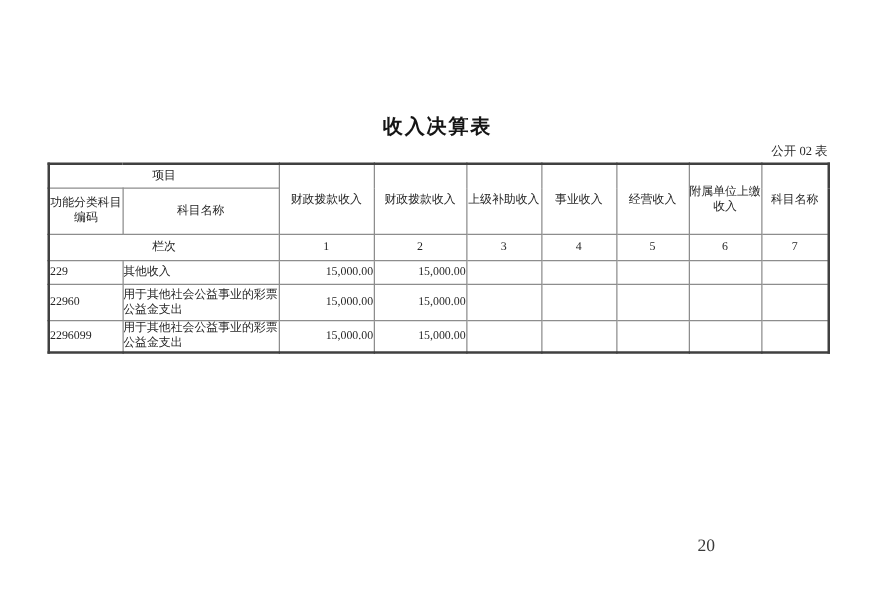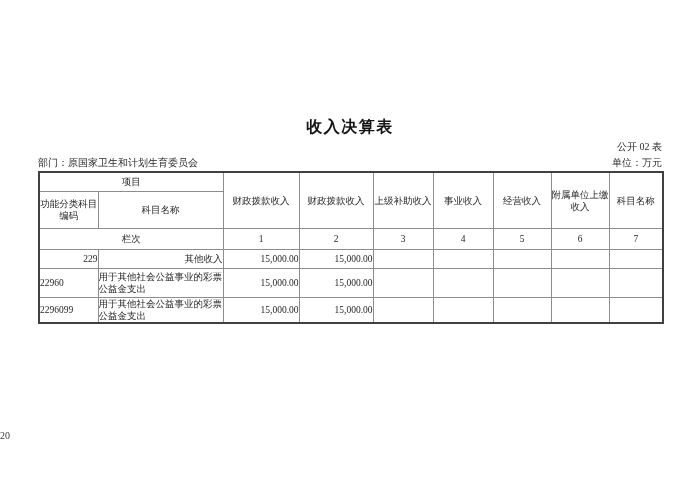--- a/index.html
+++ b/index.html
@@ -15,21 +15,21 @@
     font-family: "Liberation Serif", "DejaVu Serif", serif;
     color: #1f1f1f;
   }
   .sheet {
     position: absolute;
     left: 38px;
     top: 0;
     width: 624px;
   }
   .doc-title {
-    margin-top: 117px;
+    margin-top: 92px;
     text-align: center;
     font-family: "Liberation Sans", "DejaVu Sans", sans-serif;
     font-weight: bold;
     font-size: 16px;
     letter-spacing: 1.5px;
     color: #151515;
     line-height: 20px;
   }
   .form-code {
     margin-top: 4px;
@@ -58,47 +58,43 @@
     font-size: 9.5px;
     line-height: 12px;
     padding: 0;
     color: #262626;
     vertical-align: middle;
     overflow: hidden;
   }
   tr.row-item-group td   { height: 18px; }
   tr.row-subheader td    { height: 36px; }
   tr.row-lanci td        { height: 20px; }
-  tr.row-data-1 td       { height: 18px; text-align: right; }
+  tr.row-data-1 td       { height: 18px; }
   tr.row-data-2 td       { height: 28px; }
   tr.row-data-3 td       { height: 23px; }
   .cell-center { text-align: center; padding: 0 2px; }
   .cell-code   { text-align: left; padding-left: 5px; }
   .cell-name   { text-align: left; padding: 2px 7px; }
   .cell-num    { text-align: right; padding-right: 4px; margin-left: 35px; }
   .page-number {
     position: absolute;
     left: 0;
     top: 430px;
     width: 572px;
-    text-align: left;
-    font-size: 10px;
+    text-align: right;
+    font-size: 14px;
     color: #3a3a3a;
   }
 </style>
 </head>
 <body>
 
 <div class="sheet">
   <div class="doc-title">收入决算表</div>
   <div class="form-code">公开 02 表</div>
-  <div class="meta-row">
-    <span>部门：原国家卫生和计划生育委员会</span>
-    <span>单位：万元</span>
-  </div>
 
   <table class="income">
     <colgroup>
       <col style="width:59px">
       <col style="width:125px">
       <col style="width:76px">
       <col style="width:74px">
       <col style="width:60px">
       <col style="width:60px">
       <col style="width:58px">

